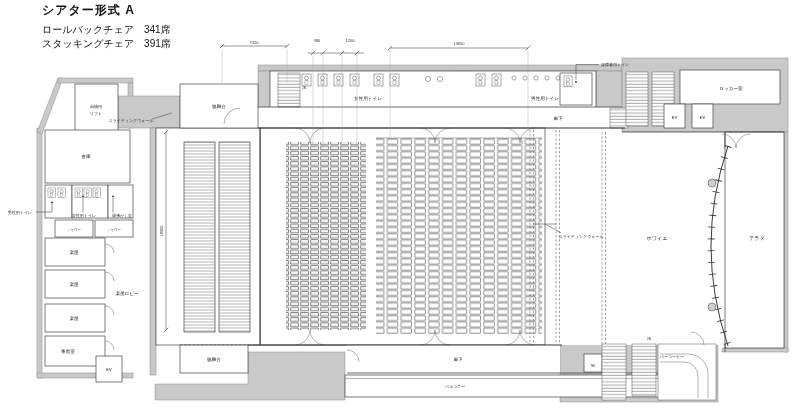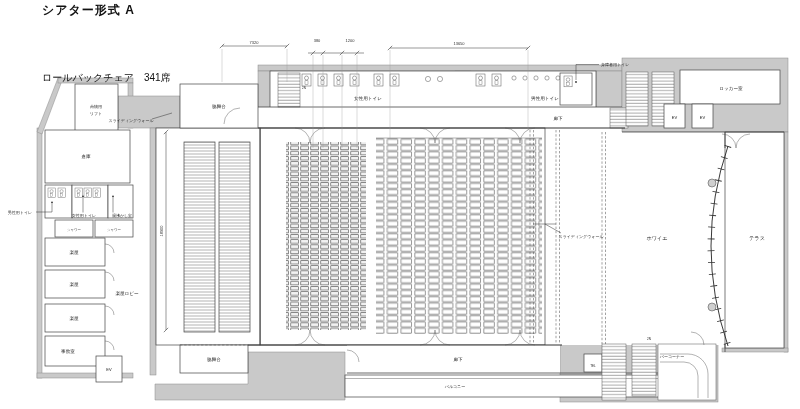--- a/index.html
+++ b/index.html
@@ -1,20 +1,20 @@
 <!DOCTYPE html>
 <html><head>
 <meta charset="utf-8">
 <style>
   html,body{margin:0;padding:0;background:#fff;}
   body{width:800px;height:409px;position:relative;font-family:"Liberation Sans",sans-serif;overflow:hidden;}
   .hdr{position:absolute;left:42px;top:2px;color:#111;z-index:2;}
   .hdr .title{font-size:12px;font-weight:bold;letter-spacing:1px;margin:0 0 4px 0;}
-  .spec{font-size:10px;line-height:14px;display:flex;align-items:flex-end;}
-  .spec .v{margin-left:10px;margin-top:48px;}
+  .spec{font-size:10px;line-height:14px;display:flex;}
+  .spec .v{margin-left:10px;}
   #plan{position:absolute;left:0;top:0;}
   
   .wall{fill:#c9c9c9;stroke:#8a8a8a;stroke-width:.5;}
   .room{fill:#ffffff;stroke:#444;stroke-width:.7;}
   .ln{stroke:#444;stroke-width:.8;fill:none;}
   .lnb{stroke:#333;stroke-width:1.1;fill:none;}
   .thin{stroke:#555;stroke-width:.45;fill:none;}
   .dash{stroke:#555;stroke-width:.55;fill:none;stroke-dasharray:2.4 1.8;}
   .ext{stroke:#9a9a9a;stroke-width:.35;fill:none;}
   .dim{stroke:#333;stroke-width:.5;fill:none;}
@@ -28,20 +28,24 @@
   .start{text-anchor:start;}
 </style>
 </head>
 <body>
 
 <div class="hdr">
   <div class="title">シアター形式 A</div>
   <div class="spec">
     <span>ロールバックチェア</span>
     <span class="v">341席</span>
+  </div>
+  <div class="spec">
+    <span>スタッキングチェア</span>
+    <span class="v">391席</span>
   </div>
 </div>
 
 <svg id="plan" width="800" height="409" viewBox="0 0 800 409">
   <defs>
     <pattern id="pRoll" patternUnits="userSpaceOnUse" width="10" height="5.2">
       <rect x="0.8" y="0.6" width="7.6" height="3.6" fill="#f1f1f1" stroke="#333" stroke-width="0.55"></rect>
     </pattern>
     <pattern id="pStack" patternUnits="userSpaceOnUse" width="13.8" height="6.3">
       <rect x="0.9" y="0.8" width="10.6" height="4.7" fill="#fff" stroke="#333" stroke-width="0.5"></rect>

